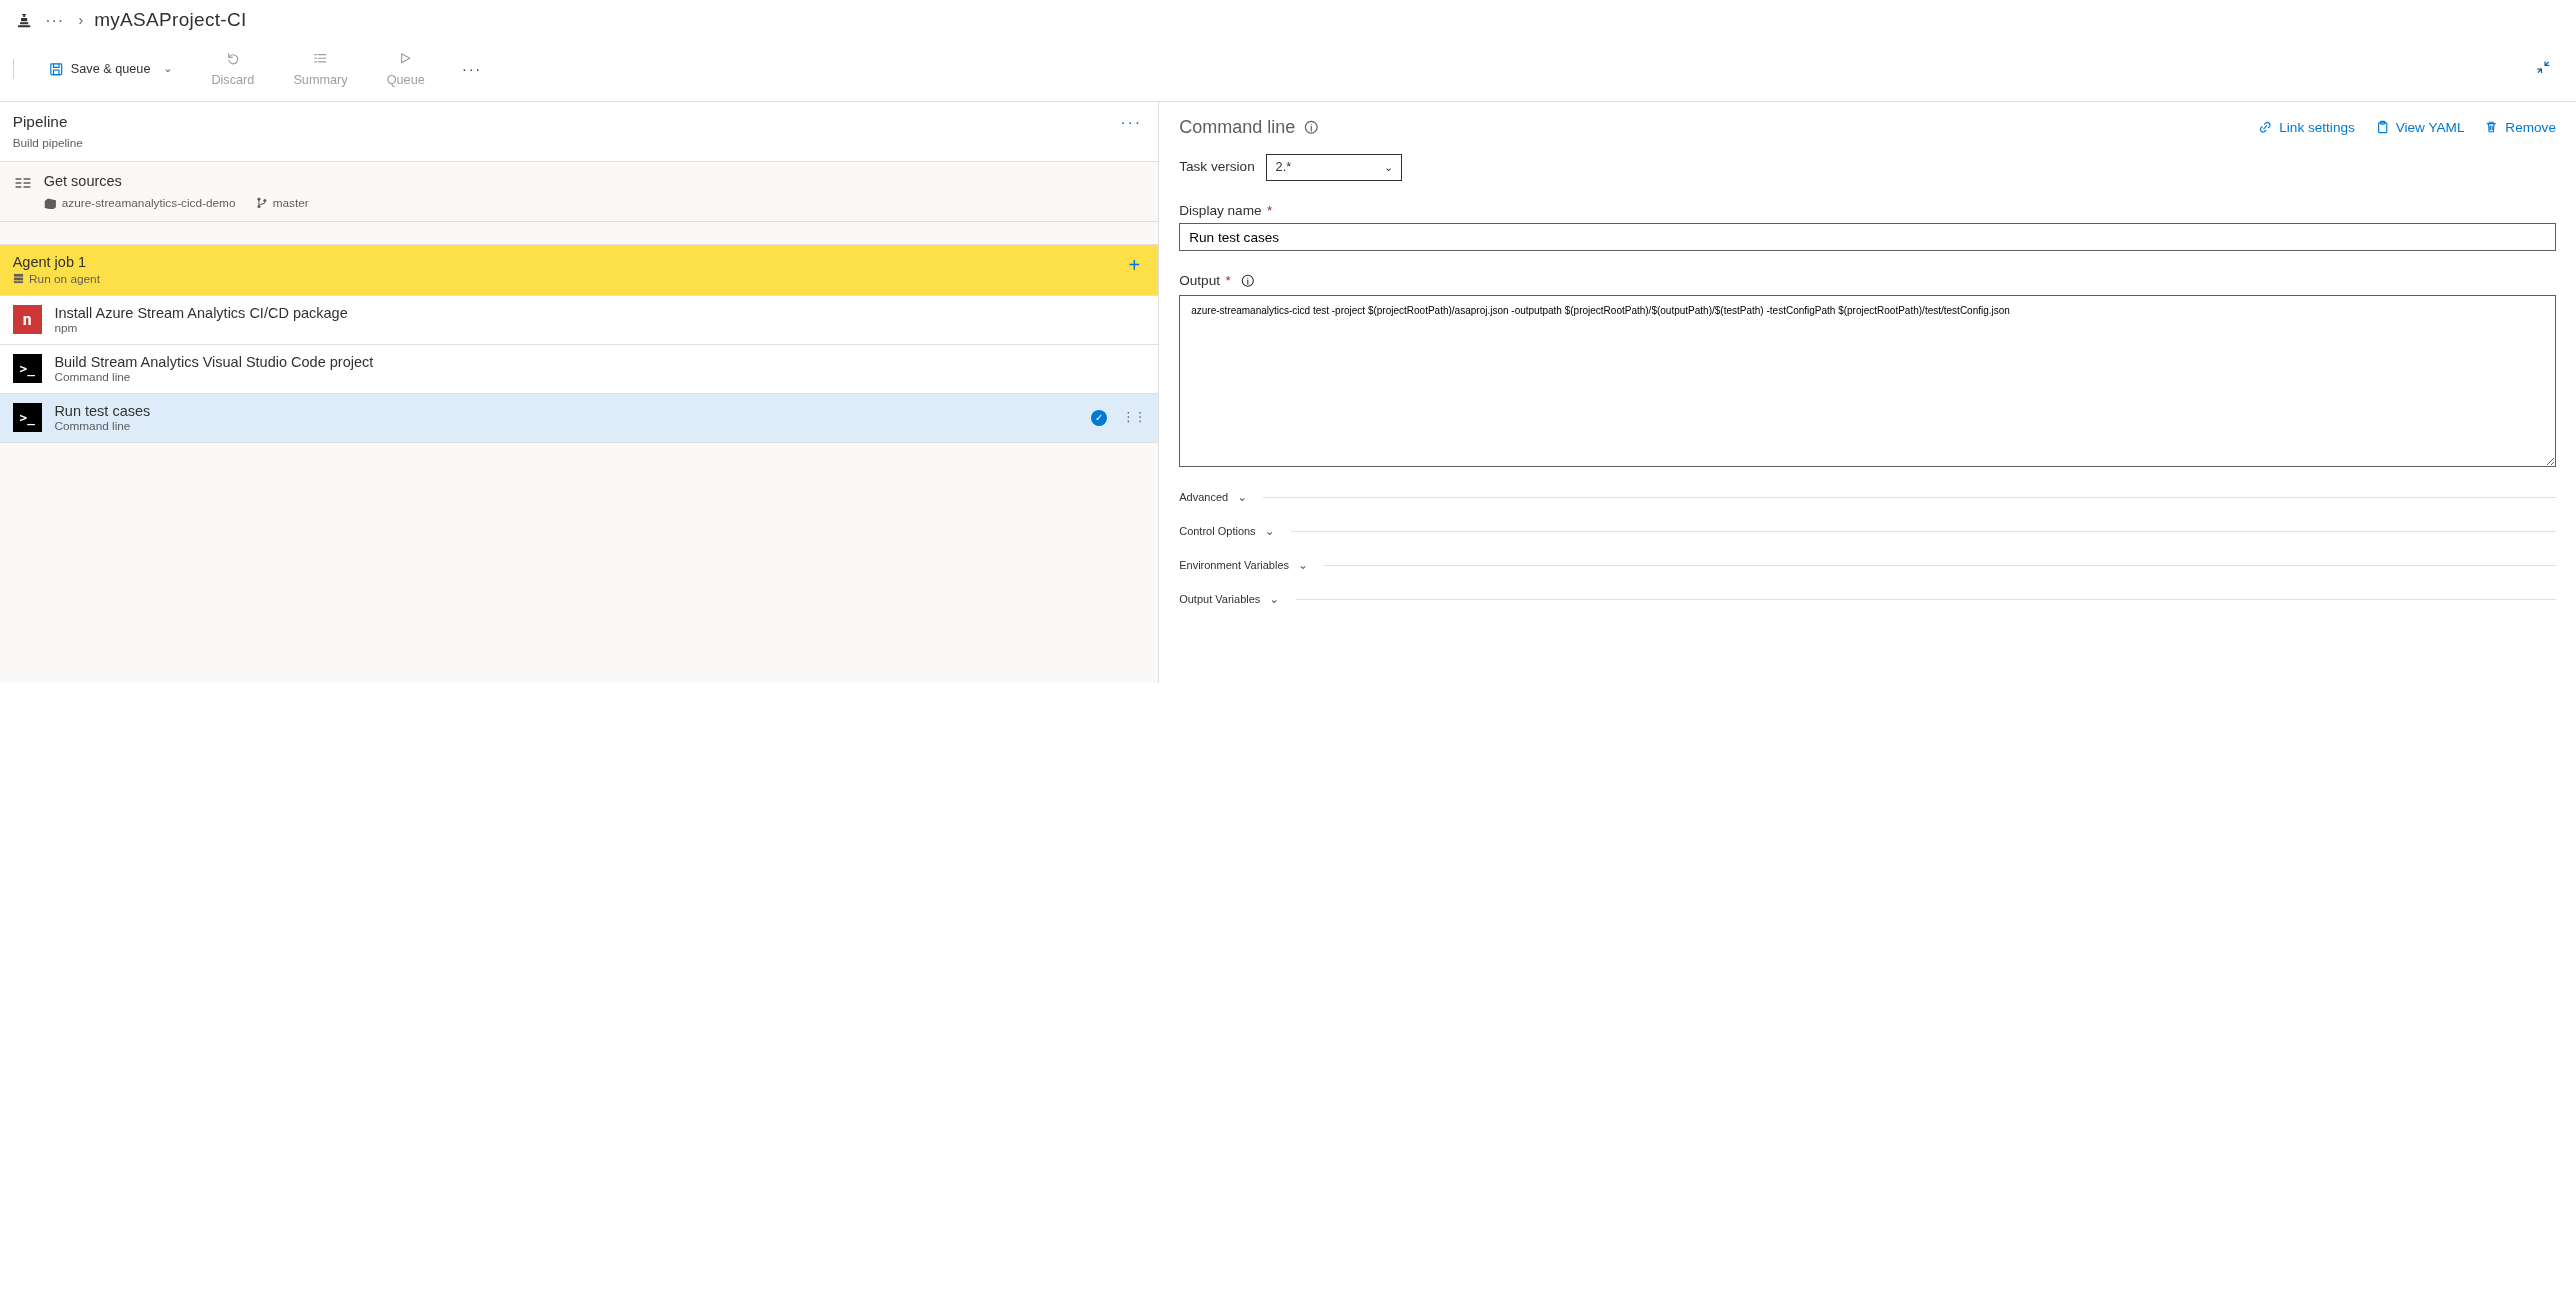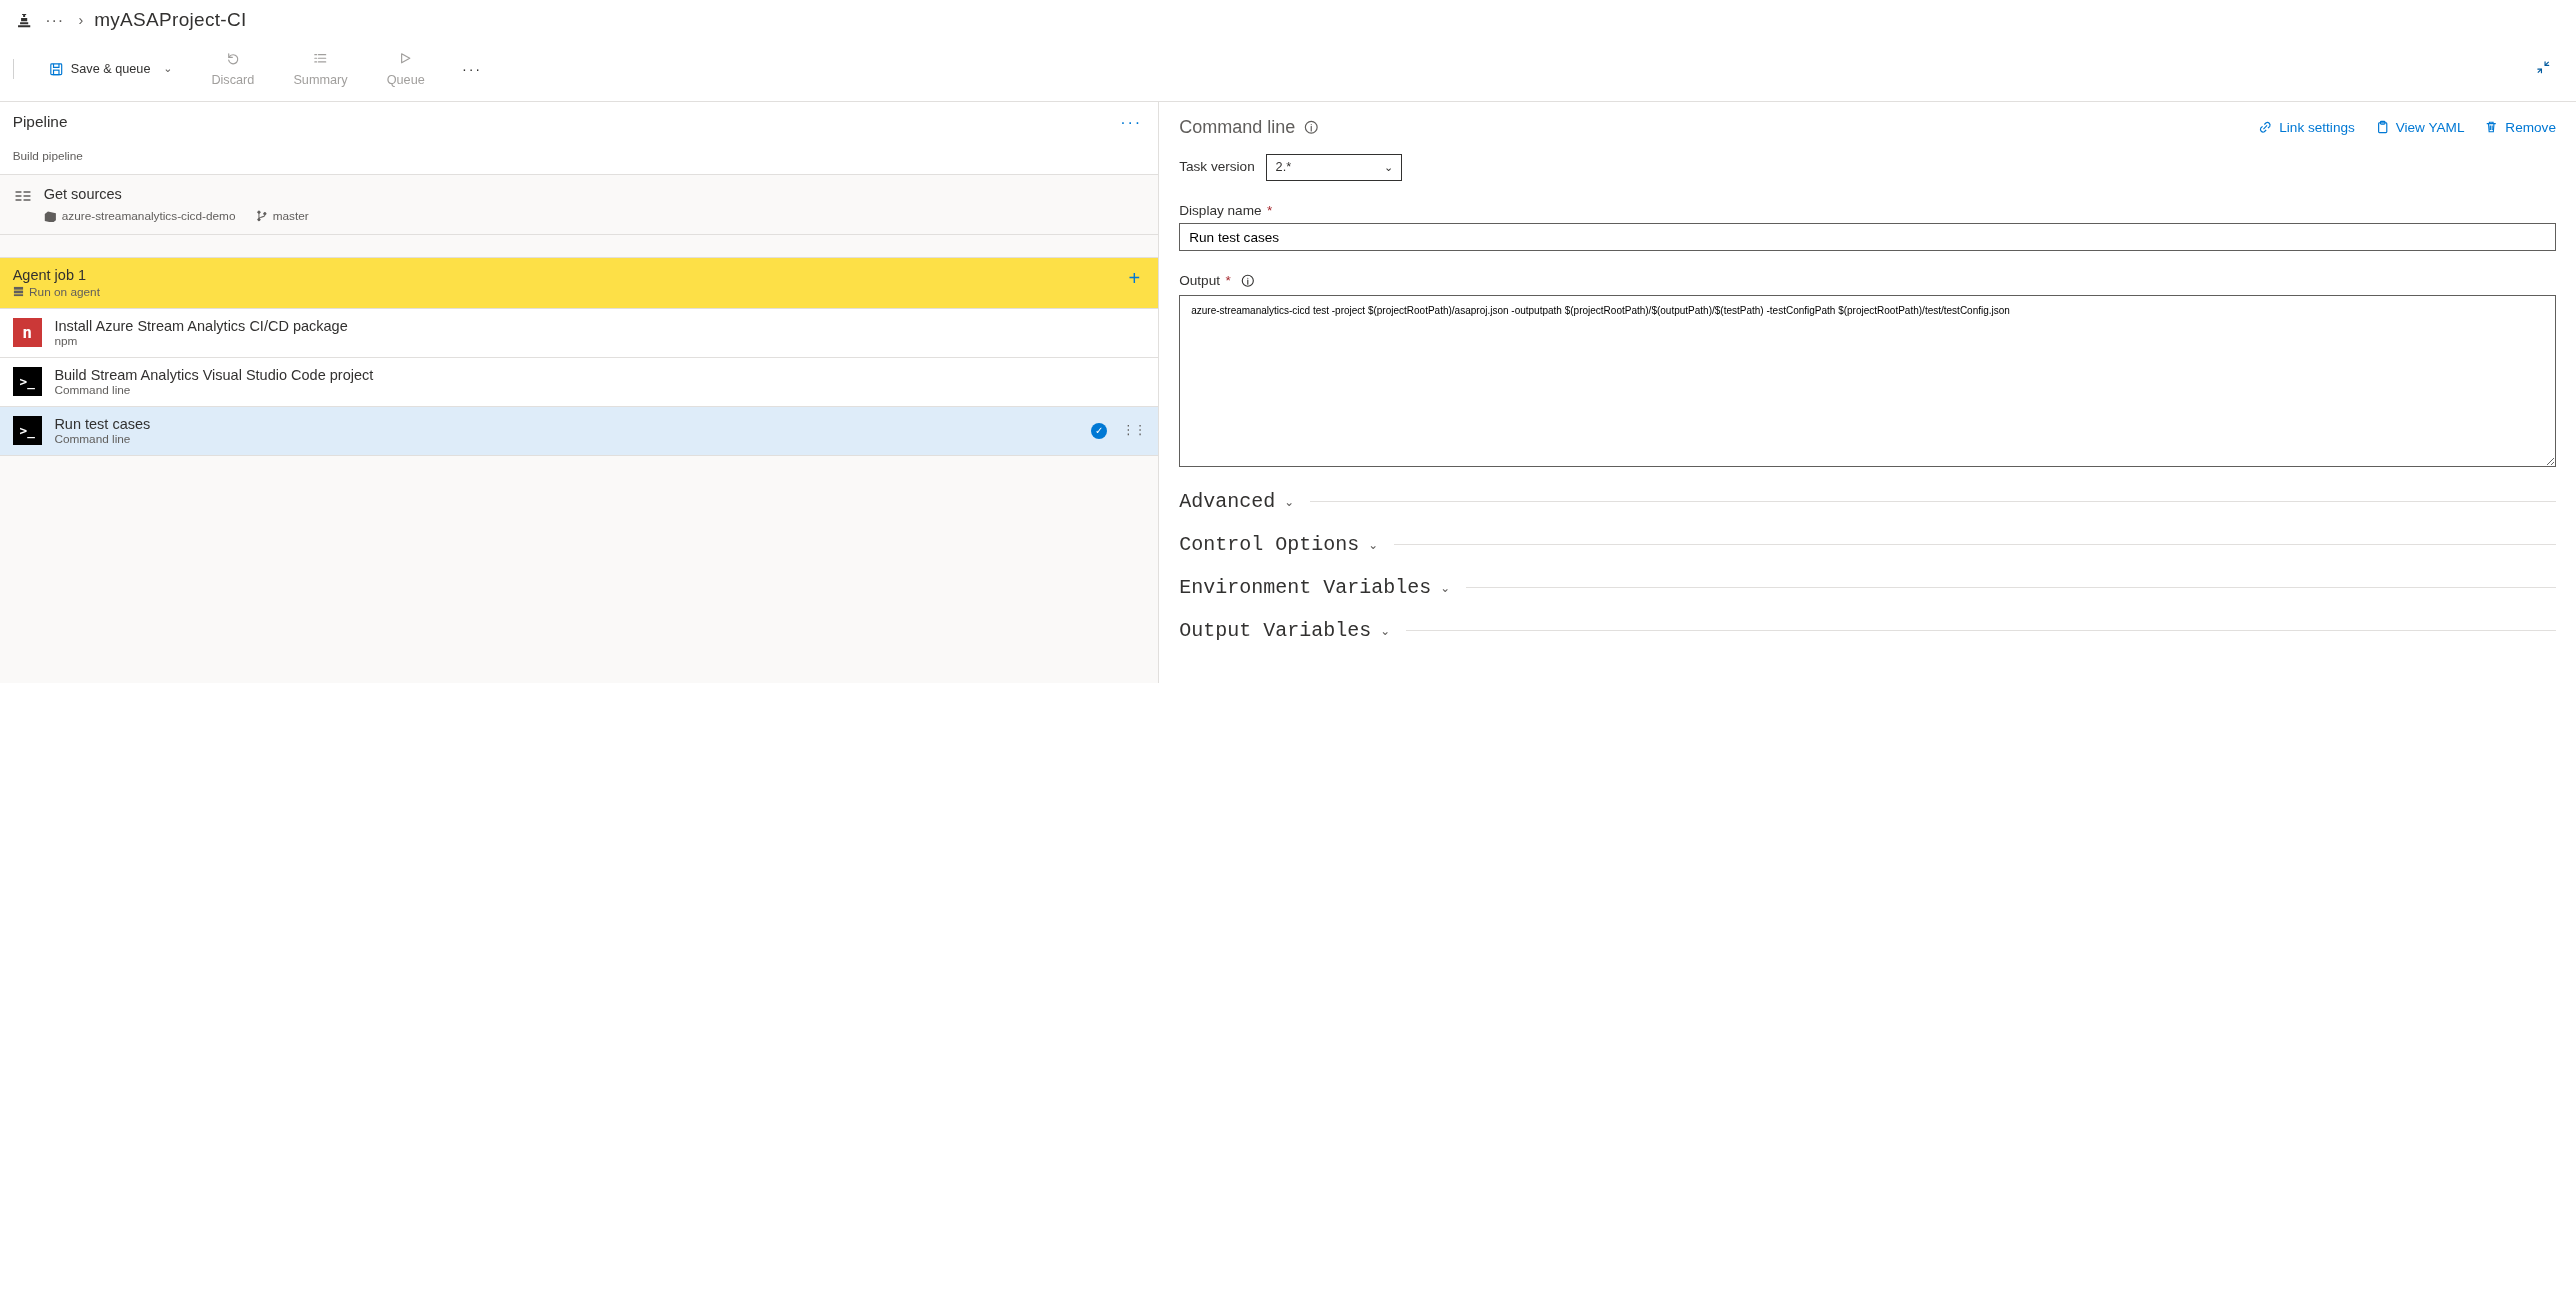--- a/index.html
+++ b/index.html
@@ -25,21 +25,21 @@
     .collapse-btn svg { width: 14.5px; height: 14.5px; }
 
     
     .main { display: flex; border-top: 0.9px solid #e1dfdd; }
     .left { width: 45%; min-width: 290px; background: #faf9f8; border-right: 0.9px solid #e1dfdd; min-height: 581px; }
     .right { width: 55%; padding: 14.5px 20px 27px 20px; }
 
     
     .pipeline-header { background: #fff; border-bottom: 0.9px solid #e1dfdd; padding: 11px 12.7px; display: flex; justify-content: space-between; align-items: flex-start; }
     .pipeline-header .title { font-size: 15.4px; }
-    .pipeline-header .sub { font-size: 11.8px; color: #605e5c; margin-top: 18px; }
+    .pipeline-header .sub { font-size: 11.8px; color: #605e5c; margin-top: 5px; }
     .row-more { color: #0078d4; font-size: 16.3px; letter-spacing: 1.8px; cursor: pointer; padding: 0 3.6px; }
 
     
     .get-sources { padding: 11px 12.7px; border-bottom: 0.9px solid #e1dfdd; display: flex; gap: 11px; cursor: pointer; }
     .gs-icon { width: 20px; height: 20px; color: #605e5c; }
     .gs-title { font-size: 14.5px; }
     .gs-meta { color: #605e5c; font-size: 11.8px; margin-top: 7px; display: flex; gap: 20px; align-items: center; }
     .gs-meta .src-icon { width: 12.7px; height: 12.7px; fill: #605e5c; }
     .gs-meta .branch-icon { width: 11.8px; height: 11.8px; fill: #605e5c; }
     .gs-meta span { display: inline-flex; align-items: center; gap: 5.4px; }
@@ -76,21 +76,21 @@
     .form-label { font-size: 13.6px; color: #323130; display: inline-flex; align-items: center; gap: 5.4px; }
     .form-label .req { color: #a4262c; }
     .form-select { display: inline-flex; align-items: center; border: 0.9px solid #323130; height: 27px; padding: 0 7.3px 0 9px; margin-left: 7.3px; min-width: 136px; justify-content: space-between; cursor: pointer; }
     .form-select .caret { font-size: 11px; }
     .form-input { width: 100%; border: 0.9px solid #605e5c; padding: 5.4px 9px; font-size: 13.6px; margin-top: 5.4px; font-family: inherit; }
     .form-textarea { width: 100%; border: 0.9px solid #605e5c; padding: 7.3px 11px; font-size: 10px; margin-top: 7.3px; font-family: inherit; min-height: 172px; resize: both; line-height: 1.4; }
     .label-info { margin-left: 5.4px; }
 
     
     .section-collapsed { margin-top: 20px; display: flex; align-items: center; gap: 9px; cursor: pointer; }
-    .section-collapsed .label { font-size: 20px; font-family: Liberation Mono, monospace; }
+    .section-collapsed .label { font-size: 11px; }
     .section-collapsed .caret { font-size: 11.8px; color: #605e5c; }
     .section-collapsed .line { flex: 1; height: 0.9px; background: #e1dfdd; margin-left: 7.3px; }
 
     svg.stroke-icon { fill: none; stroke: currentColor; stroke-width: 1.3; }
   </style>
 </head>
 <body>
 
 <div class="top-breadcrumb">
   <svg class="bc-icon" viewBox="0 0 16 16">

